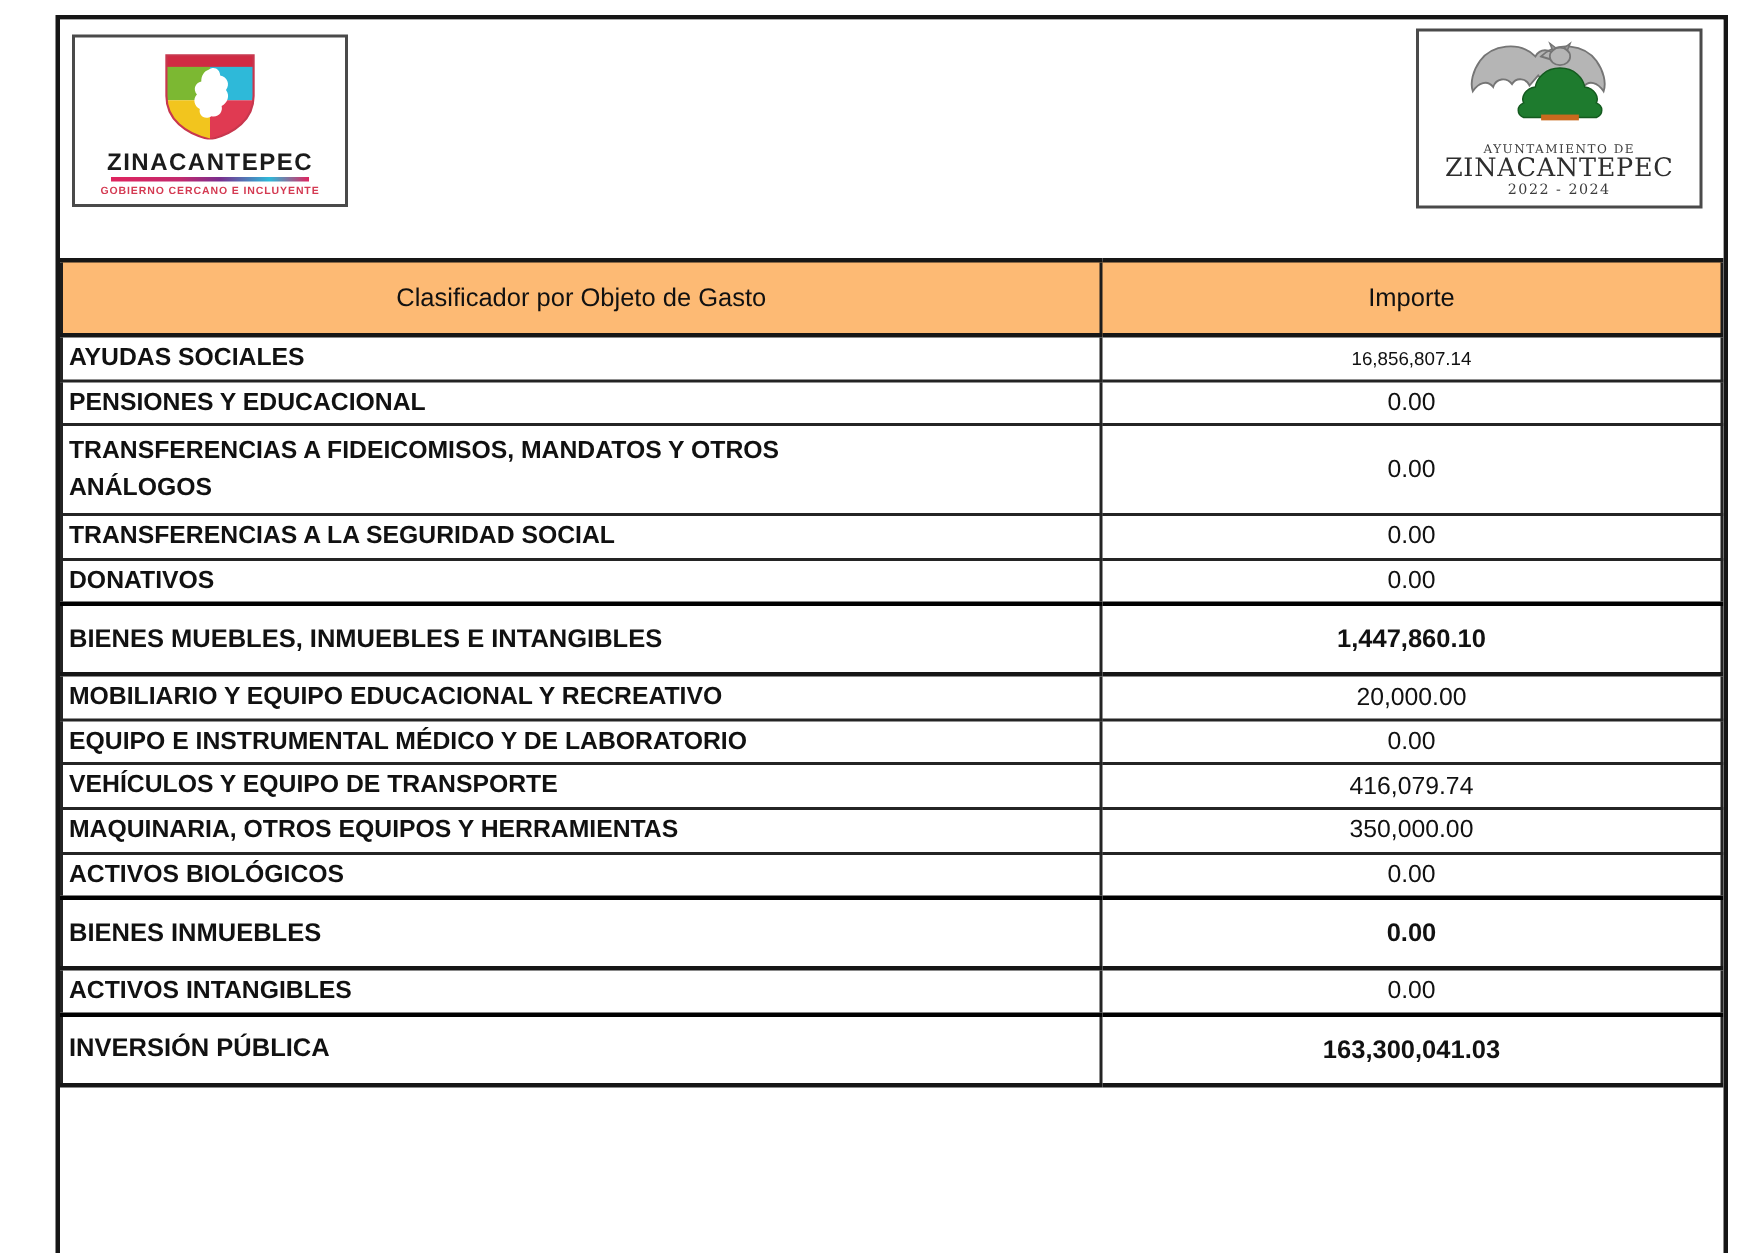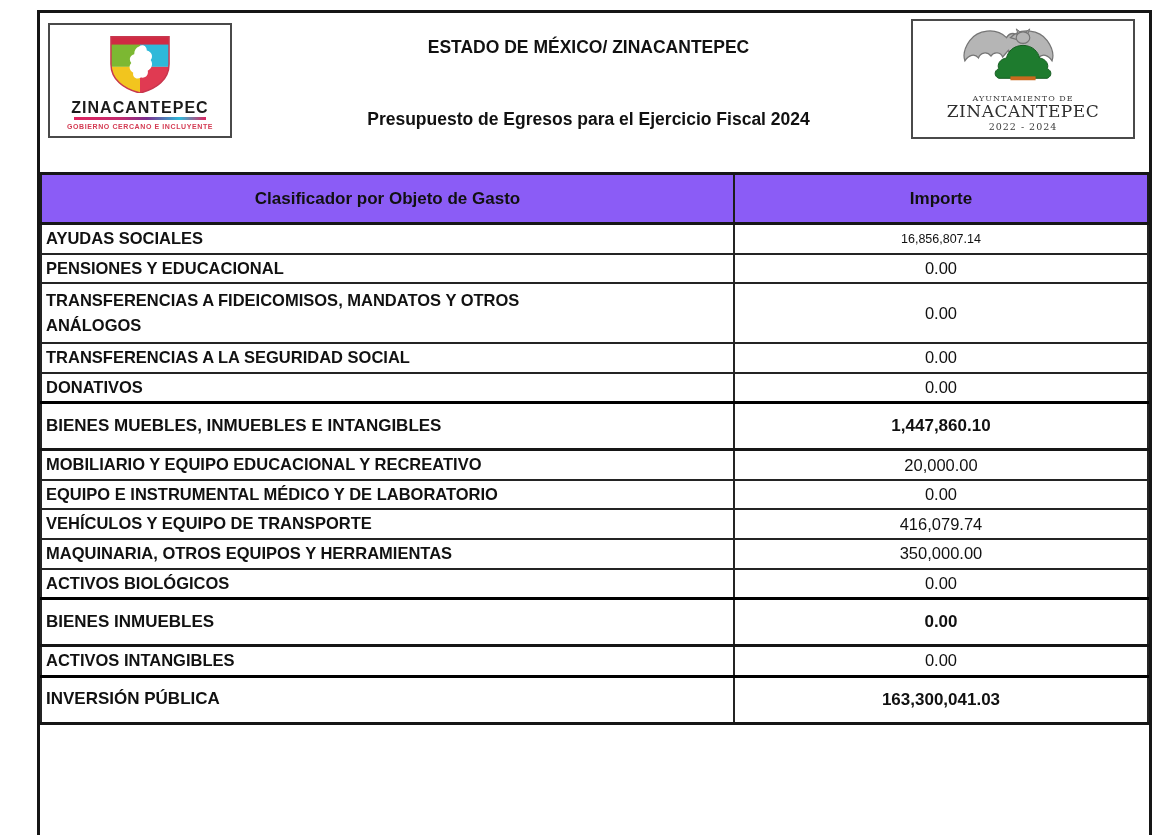--- a/index.html
+++ b/index.html
@@ -27,21 +27,21 @@
   }
   .logo-box {
     position: absolute;
     border: 2px solid #4a4a4a;
     background: #fff;
     box-sizing: border-box;
     display: flex; flex-direction: column;
     align-items: center; justify-content: center;
   }
   .logo-left  { left: 8px;  top: 10px; width: 184px; height: 115px; }
-  .logo-right { right: 14px; top: 6px;  width: 224px; height: 120px; }
+  .logo-right { right: 14px; top: 6px;  width: 191px; height: 120px; }
 
   .wordmark {
     font-weight: bold; font-size: 16px; letter-spacing: 1px;
     color: #1b1b1b; margin-top: 3px; line-height: 1;
   }
   .wordmark-underline {
     width: 132px; height: 3px; margin-top: 1px;
     background: linear-gradient(90deg, #e0245e 0%, #c22a6e 35%, #7a2e8e 55%, #2eb9d9 80%, #e0245e 100%);
   }
   .tagline {
@@ -67,27 +67,27 @@
   .title-1 { position: absolute; top: 24px; width: 100%; font-weight: bold; font-size: 17.5px; }
   .title-2 { position: absolute; top: 96px; width: 100%; font-weight: bold; font-size: 17.5px; }
 
   
   table.budget {
     width: 100%;
     border-collapse: collapse;
     table-layout: fixed;
   }
   table.budget th {
-    background: #8b5cf6;
+    background: #fdba74;
     border: 2px solid #1c1c1c;
     border-top: 3px solid #161616;
     border-bottom: 3px solid #161616;
     height: 45px;
     font-size: 17px;
-    font-weight: bold;
+    font-weight: normal;
     text-align: center;
   }
   table.budget td {
     border: 2px solid #242424;
     font-size: 16.5px;
     height: 25px;
     padding: 1px 4px;
     overflow: hidden;
   }
   td.label { text-align: left; padding-left: 5px; white-space: pre-line; line-height: 1.55; font-weight: bold; }
@@ -128,24 +128,20 @@
             <path d="M33,16 c4,-3 8,0 8,4 c5,1 7,6 4,10 c3,4 1,9 -3,11 c1,4 -2,8 -7,7 c-5,3 -9,-1 -8,-5 c-4,-2 -5,-7 -2,-10 c-3,-4 -1,-8 3,-9 c0,-4 2,-7 5,-8 z" fill="#ffffff"></path>
           </g>
           <path d="M4,6 h60 v28 c0,16 -13,26 -30,30 c-17,-4 -30,-14 -30,-30 z" fill="none" stroke="#c8374e" stroke-width="1.5"></path>
         </svg>
       </span>
       <div class="wordmark">ZINACANTEPEC</div>
       <div class="wordmark-underline"></div>
       <div class="tagline">GOBIERNO CERCANO E INCLUYENTE</div>
     </div>
 
-    <div class="titles">
-      <div class="title-1">ESTADO DE MÉXICO/ ZINACANTEPEC</div>
-      <div class="title-2">Presupuesto de Egresos para el Ejercicio Fiscal 2024</div>
-    </div>
 
     <div class="logo-box logo-right">
       <span>
         <svg width="126" height="62" viewBox="0 0 130 64">
 
           <path d="M65,16 c-3,-9 -13,-11 -17,-4 c-11,-11 -30,-8 -38,3 c-5,7 -7,15 -5,21 c4,-6 10,-8 14,-3 c2,-6 9,-7 13,-2 c3,-5 10,-4 12,1 l6,-7 l6,7 c2,-5 9,-6 12,-1 c4,-5 11,-4 13,2 c4,-5 10,-3 14,3 c2,-6 0,-14 -5,-21 c-8,-11 -27,-14 -38,-3 z" fill="#b5b5b5" stroke="#757575" stroke-width="1.3"></path>
           <ellipse cx="65" cy="12" rx="7" ry="6" fill="#b5b5b5" stroke="#757575" stroke-width="1.2"></ellipse>
           <path d="M60,8 l-2,-5 l4,3 z M70,8 l2,-5 l-4,3 z" fill="#9a9a9a" stroke="#757575" stroke-width="1"></path>
 
           <path d="M65,20 c-10,0 -16,7 -17,13 c-7,1 -10,7 -8,11 c-5,2 -5,8 0,10 h50 c5,-2 5,-8 0,-10 c2,-4 -1,-10 -8,-11 c-1,-6 -7,-13 -17,-13 z" fill="#1e7b2e" stroke="#145a1f" stroke-width="1"></path>

